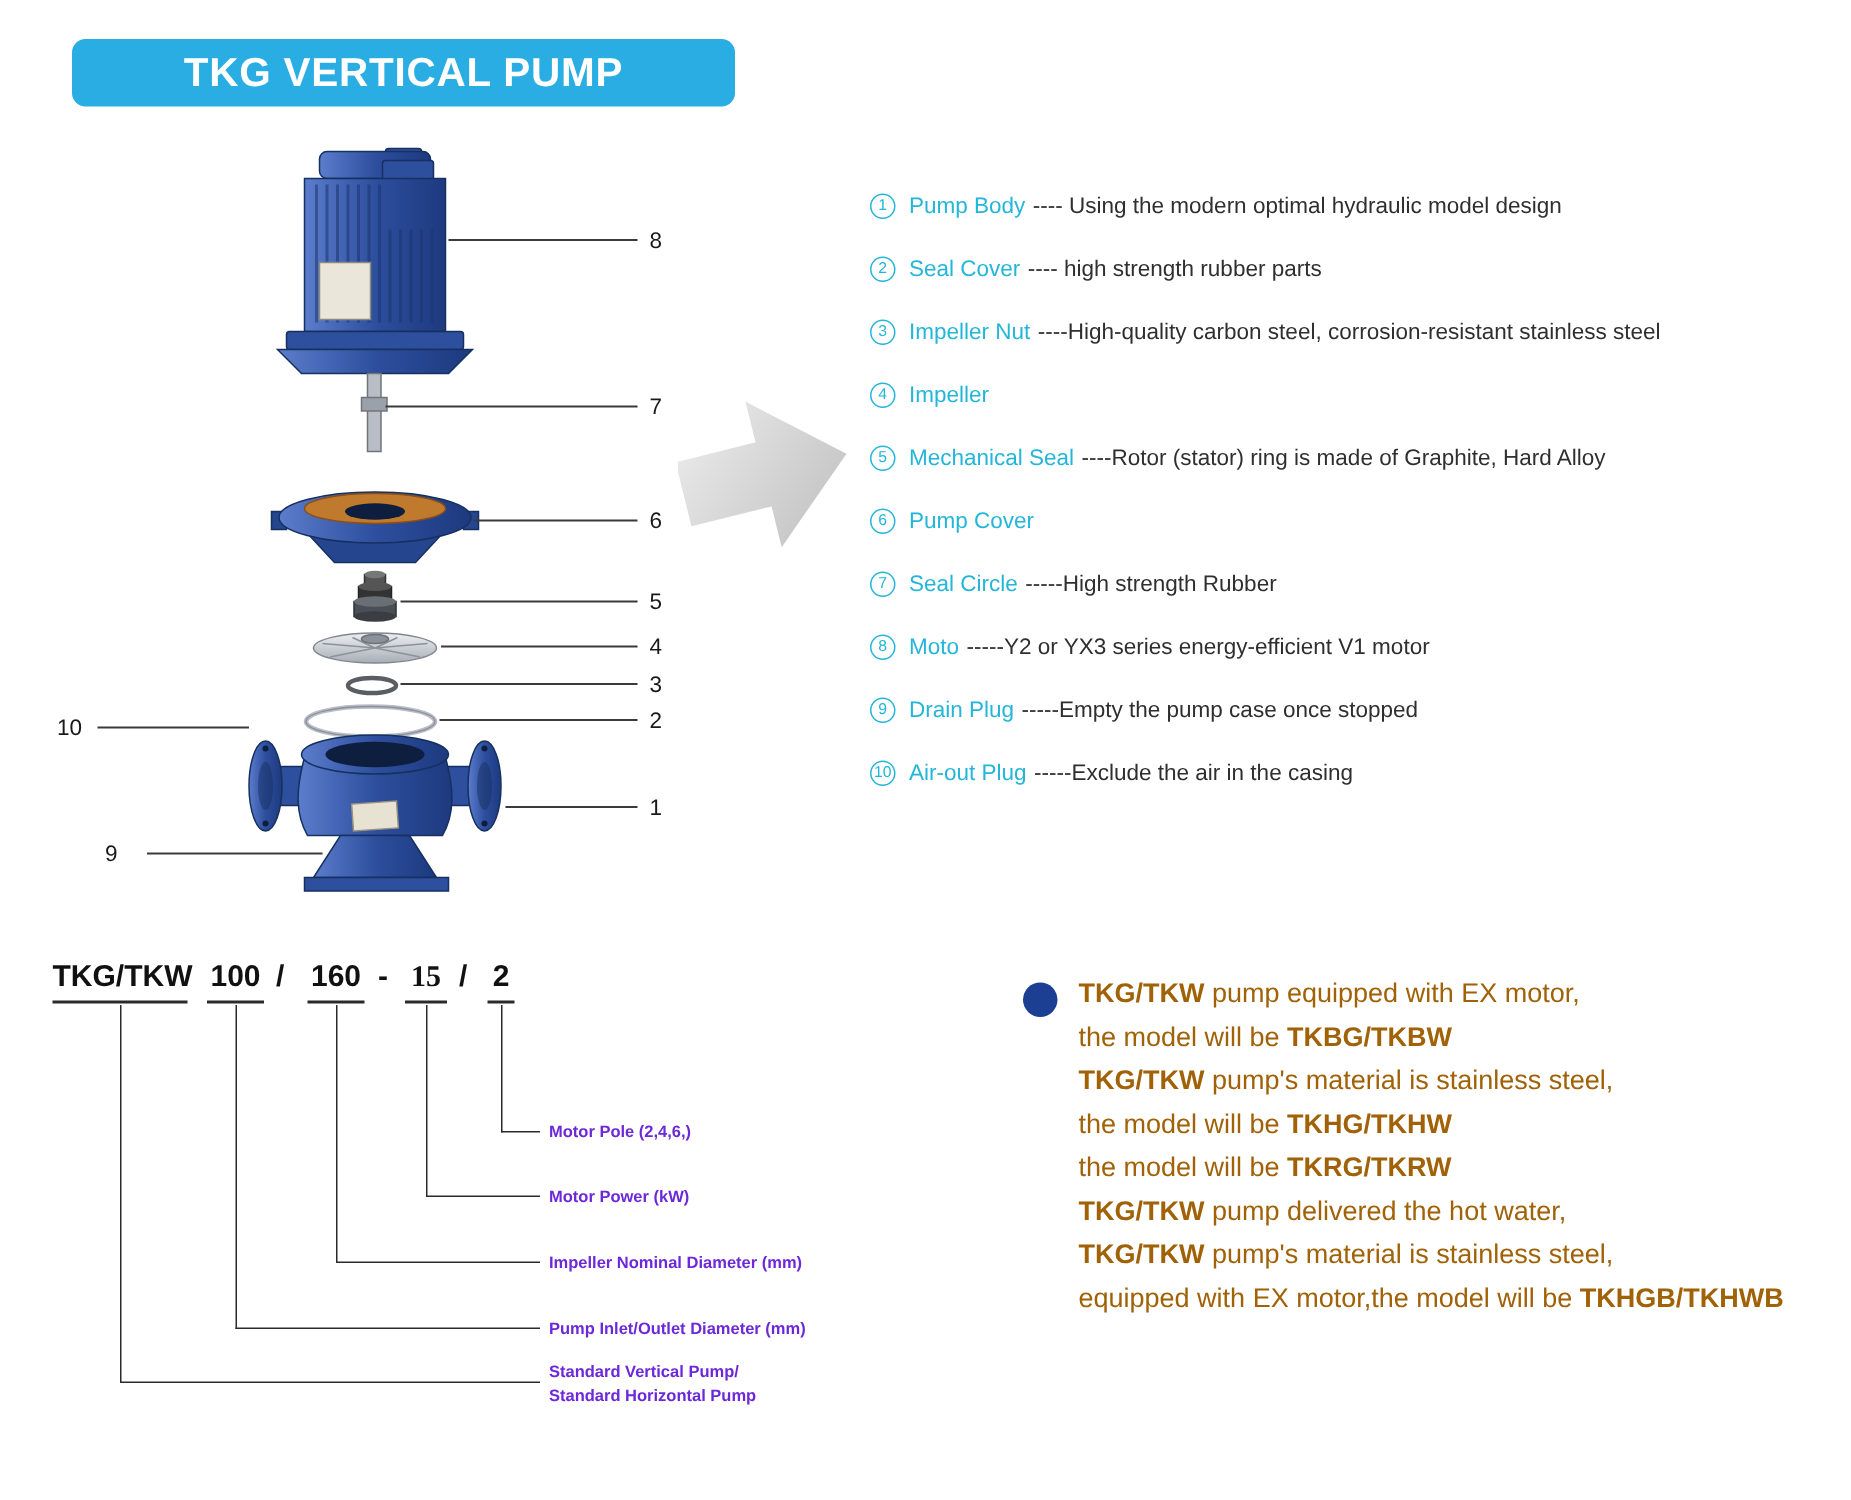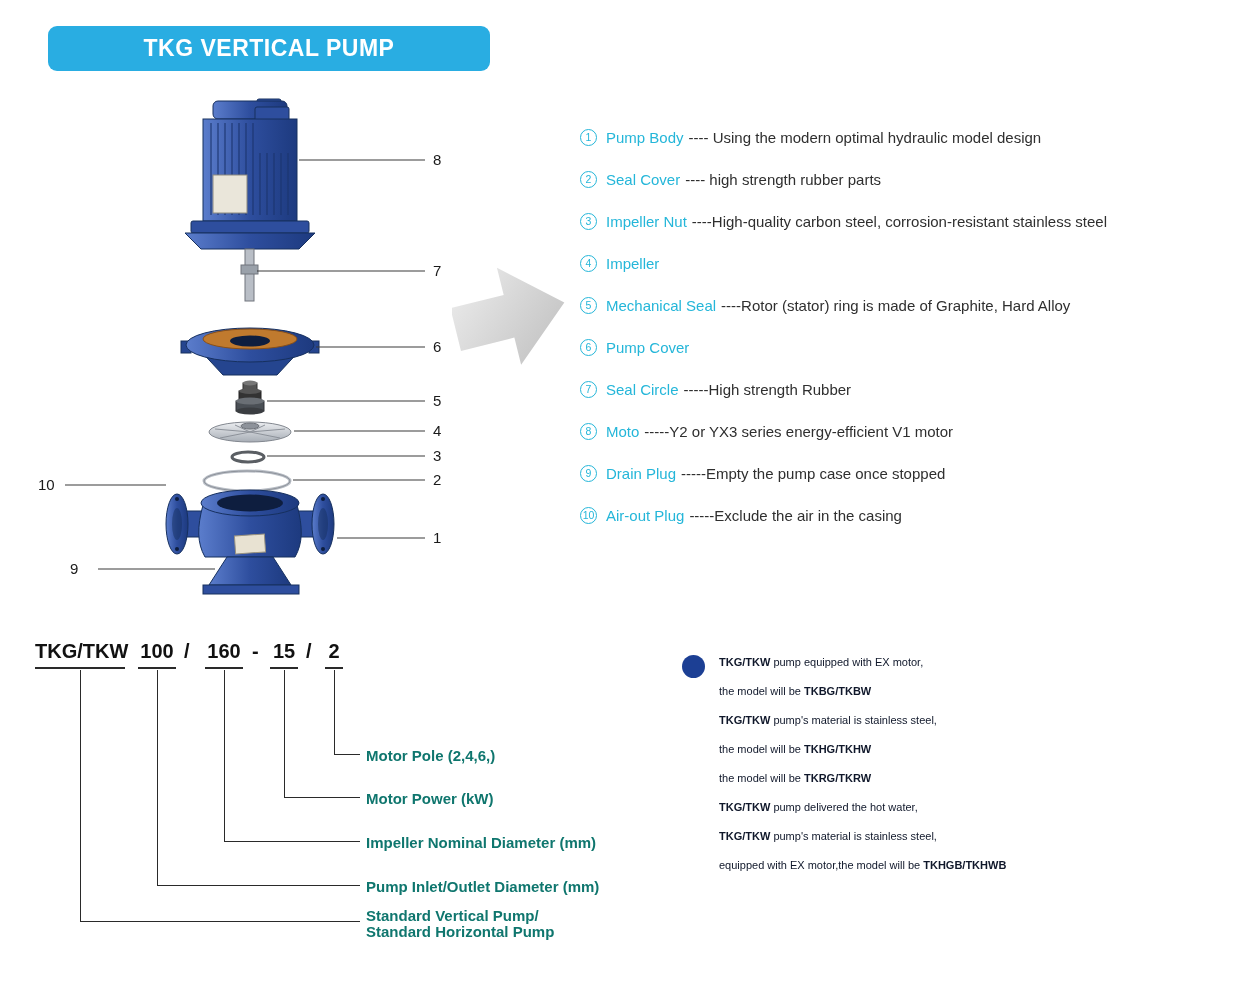--- a/index.html
+++ b/index.html
@@ -3,21 +3,21 @@
 <meta charset="utf-8">
 <style>
   * { margin:0; padding:0; box-sizing:border-box; }
   html,body { width:1234px; height:1000px; background:#ffffff; overflow:hidden;
               font-family:"Liberation Sans", sans-serif; }
   .page { position:relative; width:1234px; height:1000px; background:#fff; }
 
   
   .title-badge { position:absolute; left:48px; top:26px; width:442px; height:45px;
     background:#29ade2; border-radius:9px; display:flex; align-items:center; justify-content:center; }
-  .title-badge span { color:#fff; font-size:23px; font-weight:700; letter-spacing:0.5px; }
+  .title-badge span { color:#fff; font-size:27px; font-weight:700; letter-spacing:0.5px; }
 
   
   .pump-svg { position:absolute; left:30px; top:95px; }
   .pump-svg text { font-family:"Liberation Sans", sans-serif; font-size:15px; fill:#1a1a1a; }
   .callout-line { stroke:#3a3a3a; stroke-width:1.2; }
 
   
   .arrow-svg { position:absolute; left:452px; top:252px; }
 
   
@@ -29,29 +29,29 @@
           color:#24b6d9; font-size:10.5px; margin-right:9px; }
   .pname { color:#24b6d9; margin-right:5px; }
   .pdesc { color:#2f2f2f; }
 
   
   .model { position:absolute; left:30px; top:640px; width:660px; height:330px; font-size:20px; }
   .tok { position:absolute; top:0; font-weight:700; color:#111; text-align:center; }
   .tok.u { border-bottom:2px solid #2a2a2a; padding-bottom:4px; }
   .conn { position:absolute; top:30px; border-left:1.5px solid #2a2a2a;
           border-bottom:1.5px solid #2a2a2a; }
-  .mlabel { position:absolute; font-size:15px; font-weight:600; color:#0f766e;
+  .mlabel { position:absolute; font-size:11px; font-weight:600; color:#6d28d9;
             line-height:15.5px; white-space:nowrap; }
 
   
   .notes { position:absolute; left:682px; top:648px; width:480px; }
   .note-bullet { position:absolute; left:0; top:7px; width:23px; height:23px;
                  border-radius:50%; background:#1c3f94; }
   .note-lines { margin-left:37px; }
-  .note-line { font-size:11px; line-height:29px; color:#0f172a; white-space:nowrap; }
+  .note-line { font-size:18px; line-height:29px; color:#a16207; white-space:nowrap; }
   .nb { font-weight:700; }
 </style>
 </head>
 <body>
 
 <div class="page">
 
   <div class="title-badge">
     <span>TKG VERTICAL PUMP</span>
   </div>
@@ -226,21 +226,21 @@
       <span class="pdesc">-----Exclude the air in the casing</span>
     </div>
   </div>
 
   <div class="model">
     <span class="tok u" style="left:5px;   width:90px;">TKG/TKW</span>
     <span class="tok u" style="left:108px; width:38px;">100</span>
     <span class="tok" style="left:154px;">/</span>
     <span class="tok u" style="left:175px; width:38px;">160</span>
     <span class="tok" style="left:222px;">-</span>
-    <span class="tok u" style="left:240px; width:28px;">15</span>
+    <span class="tok u" style="left:240px; width:28px;font-family:Liberation Serif, serif;">15</span>
     <span class="tok" style="left:276px;">/</span>
     <span class="tok u" style="left:295px; width:18px;">2</span>
 
     <div class="conn" style="left:304px; width:26px;  height:85px;"></div>
     <div class="conn" style="left:254px; width:76px;  height:128px;"></div>
     <div class="conn" style="left:194px; width:136px; height:172px;"></div>
     <div class="conn" style="left:127px; width:203px; height:216px;"></div>
     <div class="conn" style="left:50px;  width:280px; height:252px;"></div>
 
     <span class="mlabel" style="left:336px; top:108px;">Motor Pole (2,4,6,)</span>

